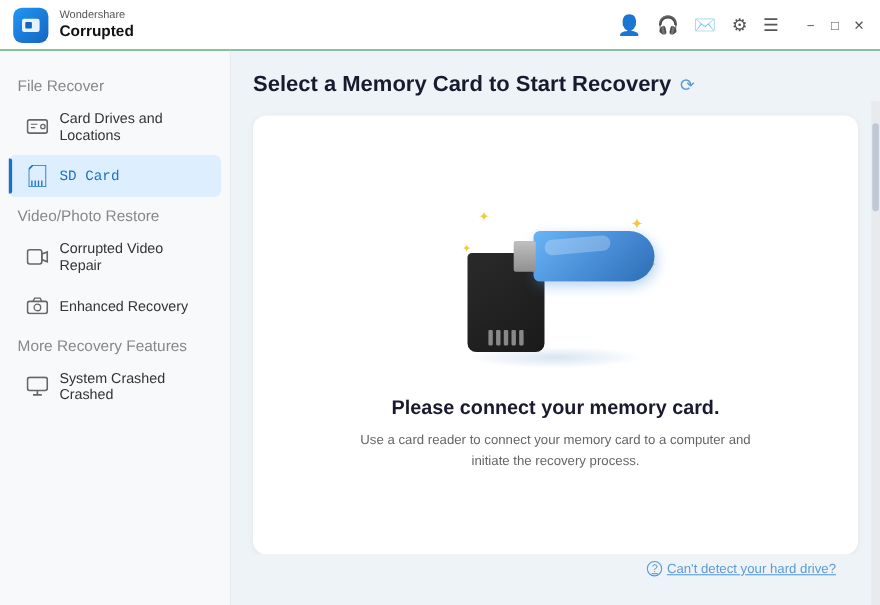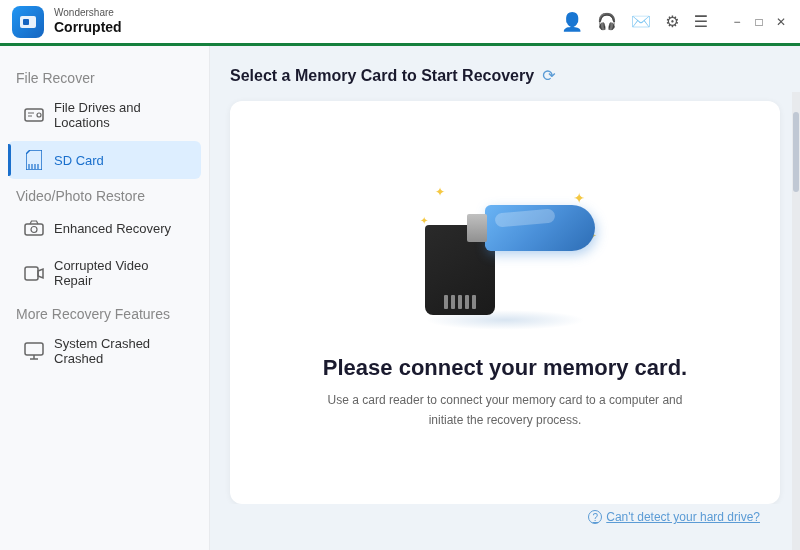--- a/index.html
+++ b/index.html
@@ -12,21 +12,21 @@
       display: flex;
       flex-direction: column;
     }
     
     .title-bar {
       display: flex;
       align-items: center;
       justify-content: space-between;
       background: #ffffff;
       padding: 8px 12px;
-      border-bottom: 3px solid #15803d;
+      border-bottom: 1px solid #15803d;
       height: 46px;
       flex-shrink: 0;
     }
     .title-bar-left {
       display: flex;
       align-items: center;
       gap: 10px;
     }
     .app-logo {
       width: 32px;
@@ -111,20 +111,21 @@
       cursor: pointer;
       border-radius: 6px;
       margin: 1px 8px;
       font-size: 13px;
       color: #333;
     }
     .sidebar-item.active {
       background: #ddeeff;
       color: #1a6fcc;
       font-weight: 500;
+      font-family: Liberation Mono, monospace;
     }
     .sidebar-item.active::before {
       content: '';
       position: absolute;
       left: 0;
       width: 3px;
       height: 32px;
       background: #1a6fcc;
       border-radius: 0 2px 2px 0;
     }
@@ -148,21 +149,21 @@
       padding: 20px;
       position: relative;
     }
     .page-header {
       display: flex;
       align-items: center;
       gap: 8px;
       margin-bottom: 16px;
     }
     .page-title {
-      font-size: 16px;
+      font-size: 20px;
       font-weight: 700;
       color: #1a1a2e;
     }
     .refresh-icon {
       color: #5b9bd5;
       font-size: 16px;
       cursor: pointer;
     }
     .main-card {
       flex: 1;
@@ -259,21 +260,21 @@
       background: radial-gradient(ellipse, rgba(100,150,200,0.25) 0%, transparent 70%);
       border-radius: 50%;
     }
     
     .star {
       position: absolute;
       color: #f5c842;
       font-size: 14px;
     }
     .card-message {
-      font-size: 22px;
+      font-size: 18px;
       font-weight: 700;
       color: #1a1a2e;
       margin-bottom: 10px;
       text-align: center;
     }
     .card-sub {
       font-size: 12px;
       color: #666;
       text-align: center;
       line-height: 1.6;
@@ -351,57 +352,57 @@
 
     <div class="sidebar-item">
       <div class="sidebar-icon">
         <svg width="20" height="16" viewBox="0 0 20 16">
           <rect x="1" y="2" width="18" height="12" rx="2" fill="none" stroke="#666" stroke-width="1.5"></rect>
           <circle cx="15" cy="8" r="2" fill="none" stroke="#666" stroke-width="1.2"></circle>
           <line x1="4" y1="6" x2="10" y2="6" stroke="#666" stroke-width="1"></line>
           <line x1="4" y1="9" x2="8" y2="9" stroke="#666" stroke-width="1"></line>
         </svg>
       </div>
-      <span>File Drives and Locations</span>
+      <span>Card Drives and Locations</span>
     </div>
 
     <div class="sidebar-item active">
       <div class="sidebar-icon">
         <svg width="16" height="20" viewBox="0 0 16 20">
           <path d="M0 4 L4 0 L16 0 L16 20 L0 20 Z" fill="none" stroke="#1a6fcc" stroke-width="1.5"></path>
           <line x1="3" y1="14" x2="3" y2="19" stroke="#1a6fcc" stroke-width="1.2"></line>
           <line x1="6" y1="14" x2="6" y2="19" stroke="#1a6fcc" stroke-width="1.2"></line>
           <line x1="9" y1="14" x2="9" y2="19" stroke="#1a6fcc" stroke-width="1.2"></line>
           <line x1="12" y1="14" x2="12" y2="19" stroke="#1a6fcc" stroke-width="1.2"></line>
         </svg>
       </div>
       <span>SD Card</span>
     </div>
 
     <div class="sidebar-section-label">Video/Photo Restore</div>
 
     <div class="sidebar-item">
       <div class="sidebar-icon">
+        <svg width="20" height="15" viewBox="0 0 20 15">
+          <rect x="1" y="1" width="13" height="13" rx="2" fill="none" stroke="#666" stroke-width="1.5"></rect>
+          <path d="M14 5 L19 3 L19 12 L14 10 Z" fill="none" stroke="#666" stroke-width="1.5"></path>
+        </svg>
+      </div>
+      <span>Corrupted Video Repair</span>
+    </div>
+
+    <div class="sidebar-item">
+      <div class="sidebar-icon">
         <svg width="20" height="16" viewBox="0 0 20 16">
           <rect x="1" y="4" width="18" height="11" rx="2" fill="none" stroke="#666" stroke-width="1.5"></rect>
           <path d="M6 4 L7.5 1 L12.5 1 L14 4" fill="none" stroke="#666" stroke-width="1.2"></path>
           <circle cx="10" cy="9.5" r="3" fill="none" stroke="#666" stroke-width="1.2"></circle>
         </svg>
       </div>
       <span>Enhanced Recovery</span>
-    </div>
-
-    <div class="sidebar-item">
-      <div class="sidebar-icon">
-        <svg width="20" height="15" viewBox="0 0 20 15">
-          <rect x="1" y="1" width="13" height="13" rx="2" fill="none" stroke="#666" stroke-width="1.5"></rect>
-          <path d="M14 5 L19 3 L19 12 L14 10 Z" fill="none" stroke="#666" stroke-width="1.5"></path>
-        </svg>
-      </div>
-      <span>Corrupted Video Repair</span>
     </div>
 
     <div class="sidebar-section-label">More Recovery Features</div>
 
 
     <div class="sidebar-item">
       <div class="sidebar-icon">
         <svg width="20" height="18" viewBox="0 0 20 18">
           <rect x="1" y="1" width="18" height="12" rx="2" fill="none" stroke="#666" stroke-width="1.5"></rect>
           <line x1="6" y1="17" x2="14" y2="17" stroke="#666" stroke-width="1.5"></line>

